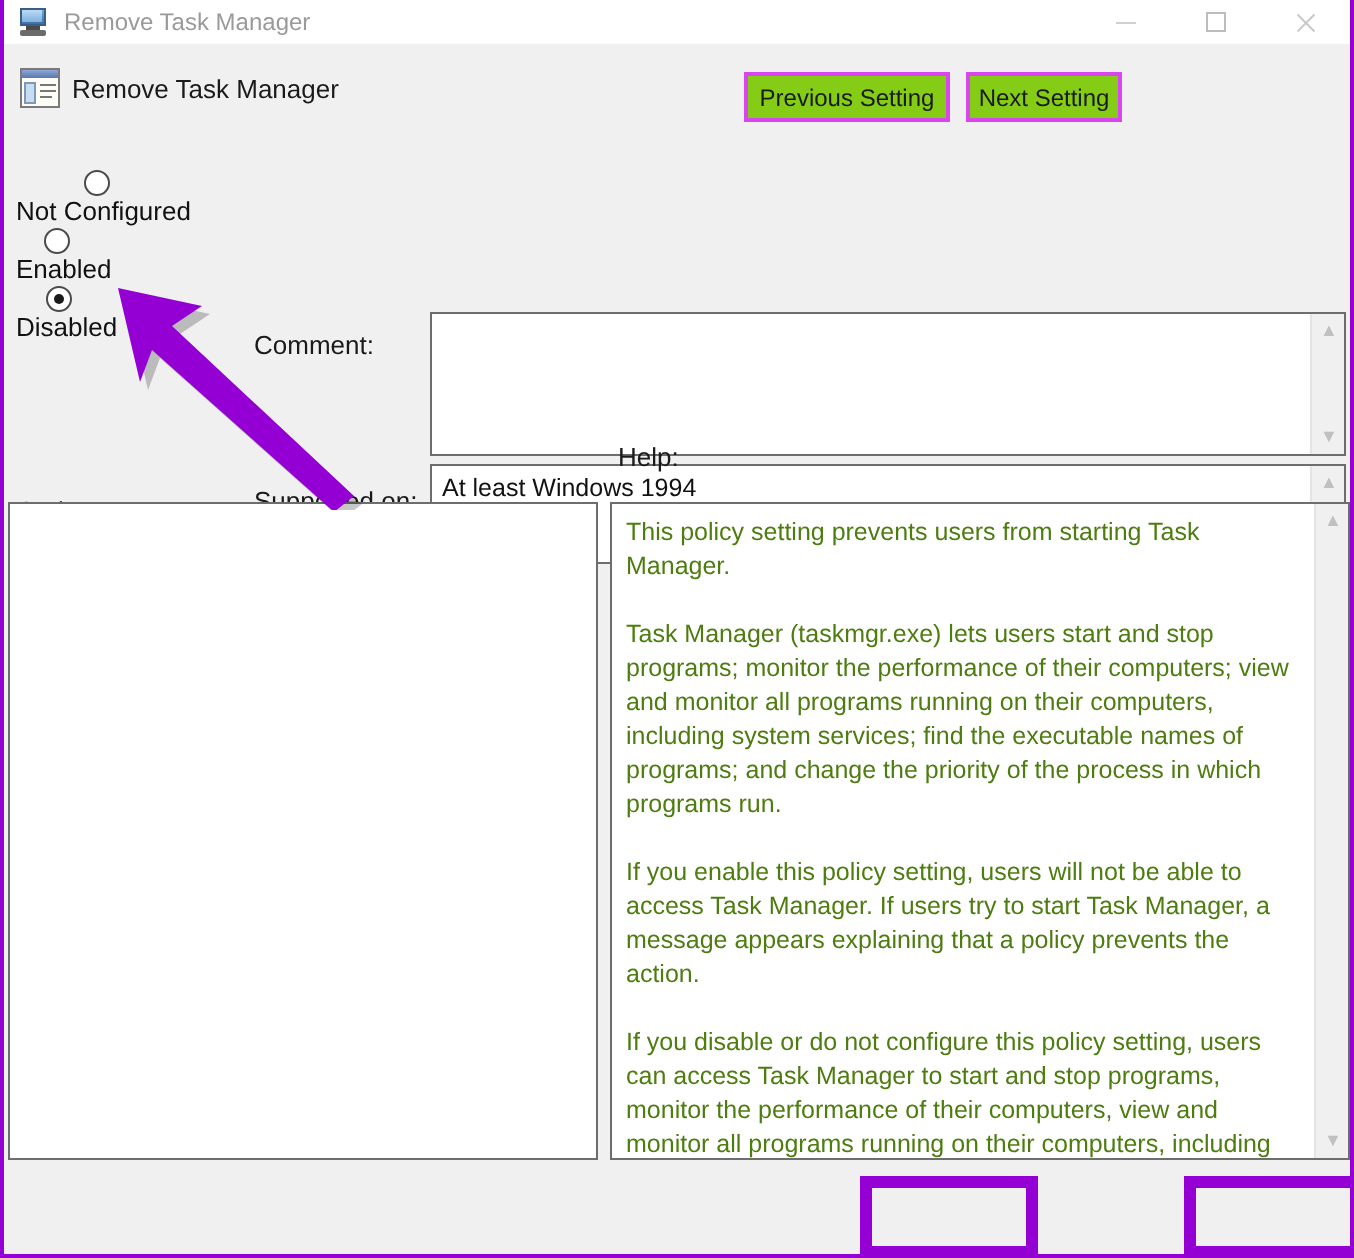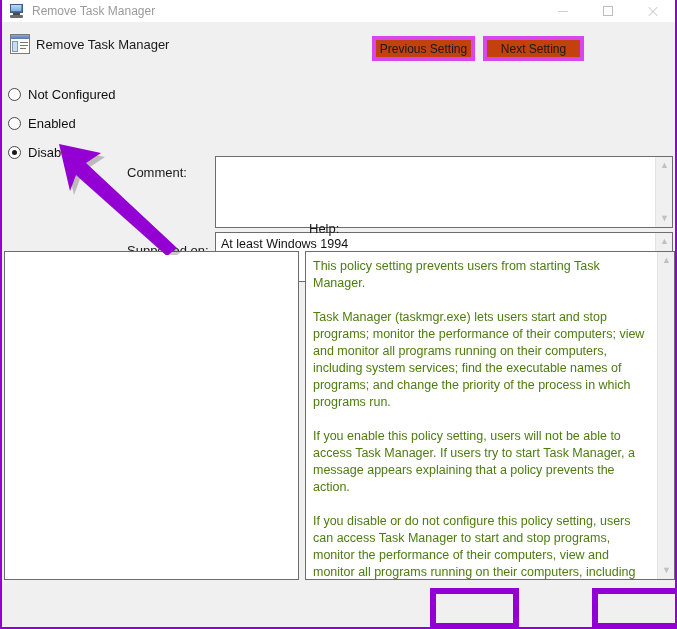--- a/index.html
+++ b/index.html
@@ -152,44 +152,45 @@
     position: absolute;
     left: 34px; top: 15px;
     font-size: 13px;
     color: #1a1a1a;
   }
 
   .nav-btn {
     position: absolute;
     top: 14px;
     height: 25px;
-    background: #c2410c;
-    border: 4px solid #d946ef;
+    background: #84cc16;
+    border: 2px solid #d946ef;
     font-family: "Liberation Sans", sans-serif;
     font-size: 12px;
     color: #1a1a1a;
     cursor: default;
   }
   #btn-prev { left: 370px; width: 103px; }
-  #btn-next { left: 481px; width: 101px; }
+  #btn-next { left: 481px; width: 78px; }
 
   
   #upper {
     position: absolute;
     left: 0; top: 74px;
     width: 673px;
     height: 140px;
   }
 
   .radio-row {
     position: absolute;
     left: 6px;
     display: flex;
     align-items: center;
     height: 18px;
+    flex-direction: column;
   }
   #radio-notconfigured { top: 11px; }
   #radio-enabled      { top: 40px; }
   #radio-disabled     { top: 69px; }
 
   .radio-mark {
     width: 13px; height: 13px;
     border-radius: 50%;
     border: 1px solid #4a4a4a;
     background: #ffffff;

